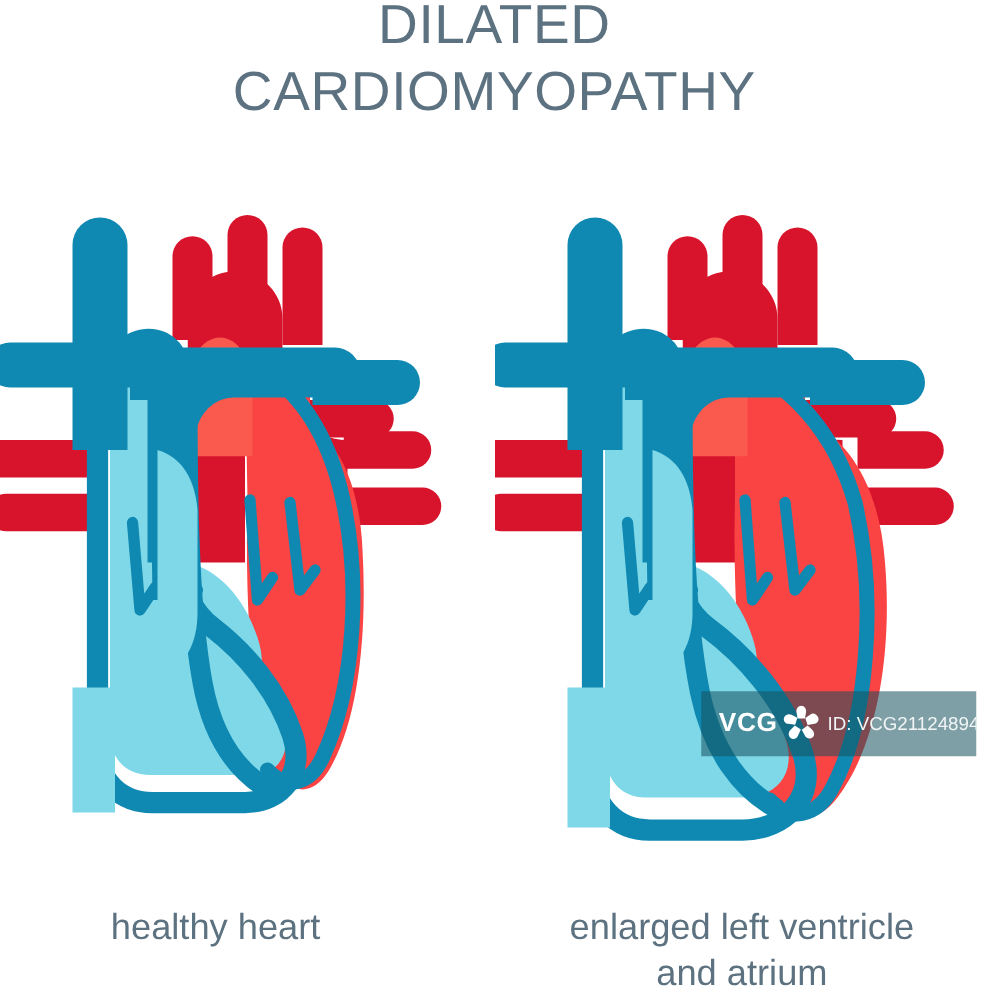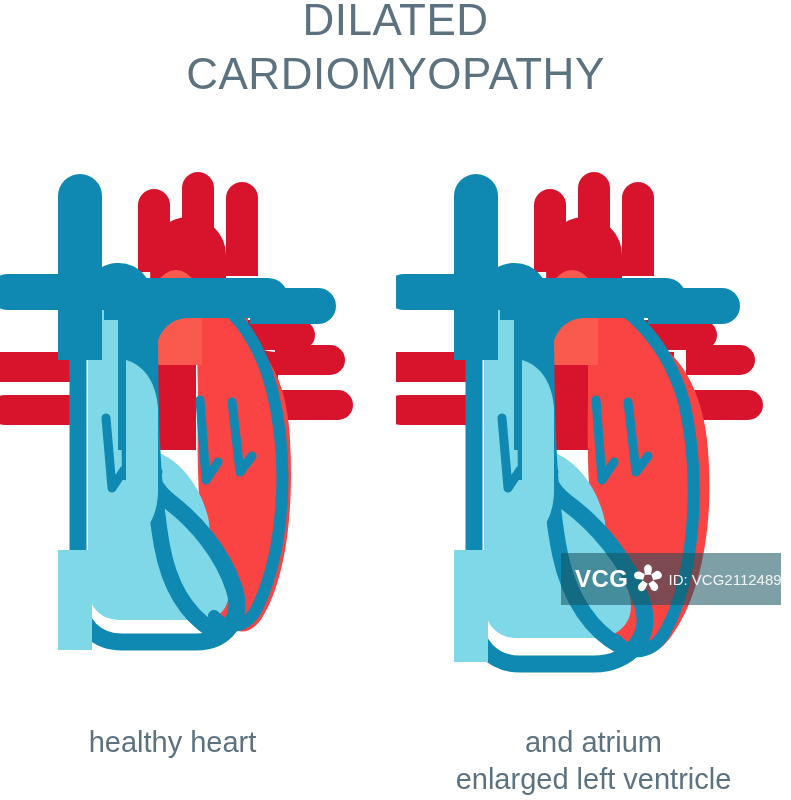--- a/index.html
+++ b/index.html
@@ -95,21 +95,21 @@
     width: 220px;
     height: 52px;
     background: rgba(22, 80, 92, 0.55);
     display: flex;
     align-items: center;
     overflow: hidden;
     pointer-events: none;
   }
   .wm-logo-text {
     color: #ffffff;
-    font-size: 24px;
+    font-size: 21px;
     font-weight: bold;
     letter-spacing: 0.5px;
     margin-left: 14px;
     font-family: "Liberation Sans", sans-serif;
   }
   .wm-burst {
     width: 34px;
     height: 34px;
     margin-left: 2px;
     flex: 0 0 auto;
@@ -352,22 +352,22 @@
         </g>
       </svg>
     </div>
   </div>
 
   <div class="captions">
     <div class="caption caption-left">
       <span class="caption-line">healthy heart</span>
     </div>
     <div class="caption caption-right">
+      <span class="caption-line">enlarged left ventricle</span>
       <span class="caption-line">and atrium</span>
-      <span class="caption-line">enlarged left ventricle</span>
     </div>
   </div>
 
   <div class="watermark">
     <span class="wm-logo-text">VCG</span>
     <svg class="wm-burst" viewBox="0 0 40 40">
       <g fill="#ffffff">
         <path d="M20,3 c3,0 5,3 4.5,6 l-1,6 h-7 l-1,-6 C15,6 17,3 20,3 Z"></path>
         <path d="M36,14 c1,2.5 -0.5,5.5 -3.5,6 l-6.5,1.2 l-2.2,-6.6 l5.2,-3.6 C31.5,9.3 35,11.5 36,14 Z"></path>
         <path d="M30.5,33 c-2.2,1.8 -5.6,1 -7,-1.6 l-3,-5.8 l5.6,-4 l4.4,4.2 C32.5,28 32.7,31.2 30.5,33 Z"></path>

